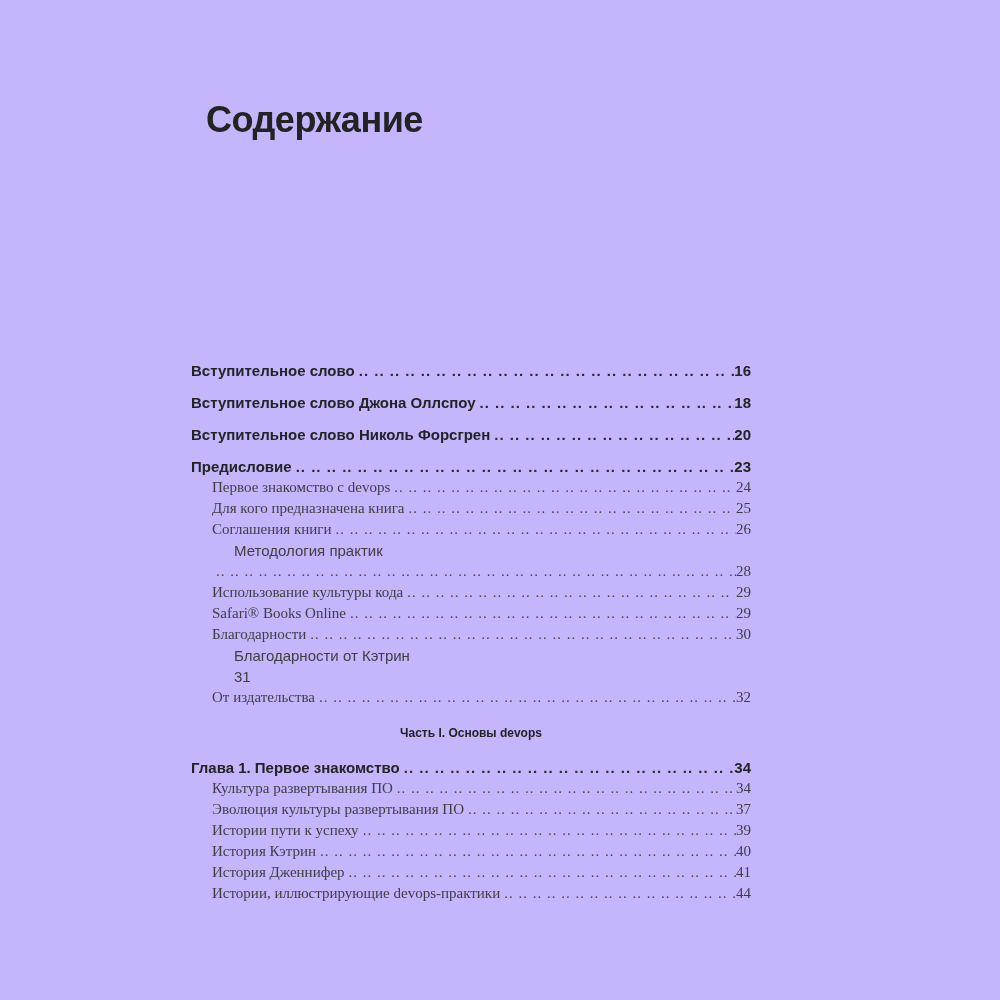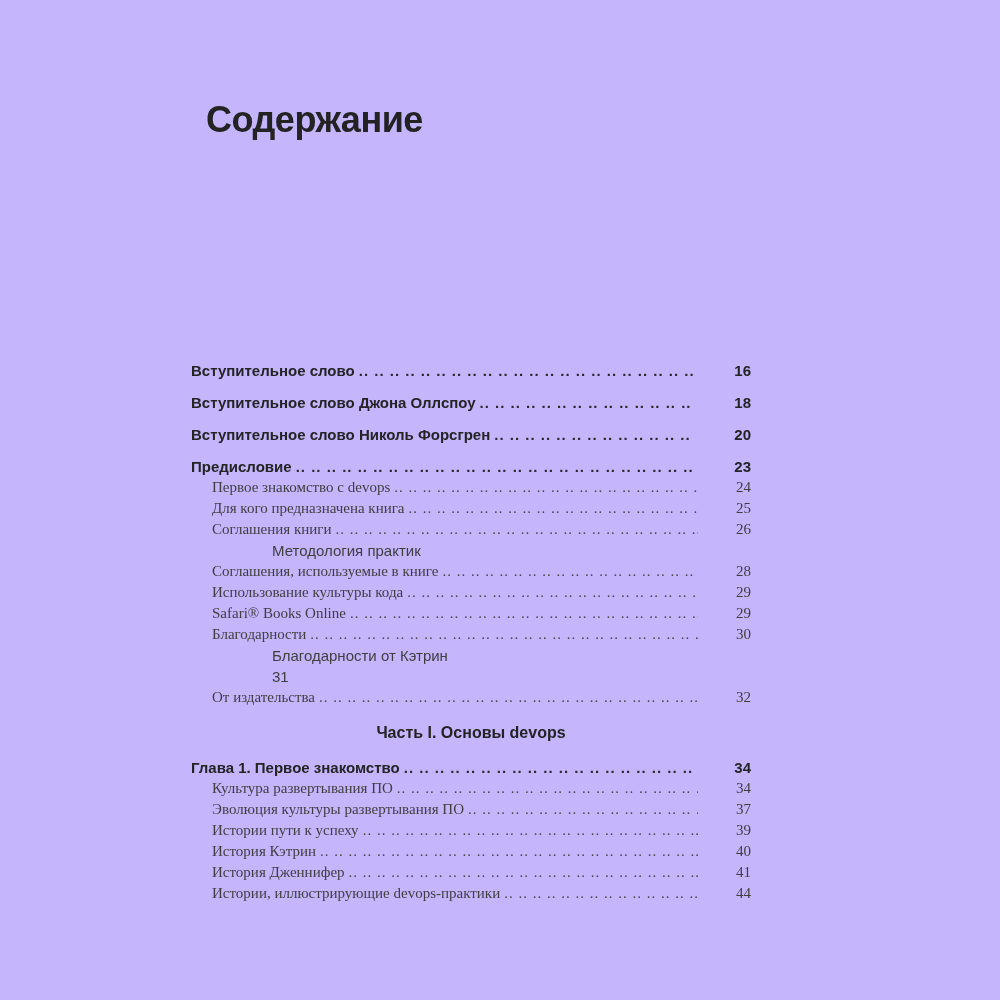--- a/index.html
+++ b/index.html
@@ -61,26 +61,25 @@
     white-space: nowrap;
     letter-spacing: 1px;
     padding: 0 3px 0 4px;
     color: #4a4a4a;
   }
   .row.b .leader { color: #2b2b2b; }
   .pagenum {
     flex: 0 0 auto;
     white-space: nowrap;
     text-align: right;
-    margin-left: 38px;
   }
   .part-heading {
     text-align: center;
     font-weight: 700;
-    font-size: 16px;
+    font-size: 12px;
     line-height: 22px;
     color: #232323;
     margin: 14px 0 13px 0;
   }
 </style>
 </head>
 <body>
 
 <div class="page">
   <h1 class="title">Содержание</h1>
@@ -120,21 +119,20 @@
           <span class="label">Соглашения книги</span>
           <span class="leader">.. .. .. .. .. .. .. .. .. .. .. .. .. .. .. .. .. .. .. .. .. .. .. .. .. .. .. .. .. .. .. .. .. .. .. .. .. .. .. .. .. .. .. .. .. .. .. .. .. .. .. .. .. .. .. .. .. .. .. .. .. .. .. .. .. .. .. .. .. .. .. .. .. .. .. .. .. .. .. .. </span>
           <span class="pagenum">26</span>
         </div>
         <div class="row l2">
           <span class="label">Методология практик</span>
           <span class="leader">.. .. .. .. .. .. .. .. .. .. .. .. .. .. .. .. .. .. .. .. .. .. .. .. .. .. .. .. .. .. .. .. .. .. .. .. .. .. .. .. .. .. .. .. .. .. .. .. .. .. .. .. .. .. .. .. .. .. .. .. .. .. .. .. .. .. .. .. .. .. .. .. .. .. .. .. .. .. .. .. </span>
           <span class="pagenum">27</span>
         </div>
         <div class="row l1">
-          <span class="label">Соглашения, используемые в книге</span>
           <span class="leader">.. .. .. .. .. .. .. .. .. .. .. .. .. .. .. .. .. .. .. .. .. .. .. .. .. .. .. .. .. .. .. .. .. .. .. .. .. .. .. .. .. .. .. .. .. .. .. .. .. .. .. .. .. .. .. .. .. .. .. .. .. .. .. .. .. .. .. .. .. .. .. .. .. .. .. .. .. .. .. .. </span>
           <span class="pagenum">28</span>
         </div>
         <div class="row l1">
           <span class="label">Использование культуры кода</span>
           <span class="leader">.. .. .. .. .. .. .. .. .. .. .. .. .. .. .. .. .. .. .. .. .. .. .. .. .. .. .. .. .. .. .. .. .. .. .. .. .. .. .. .. .. .. .. .. .. .. .. .. .. .. .. .. .. .. .. .. .. .. .. .. .. .. .. .. .. .. .. .. .. .. .. .. .. .. .. .. .. .. .. .. </span>
           <span class="pagenum">29</span>
         </div>
         <div class="row l1">
           <span class="label">Safari® Books Online</span>

